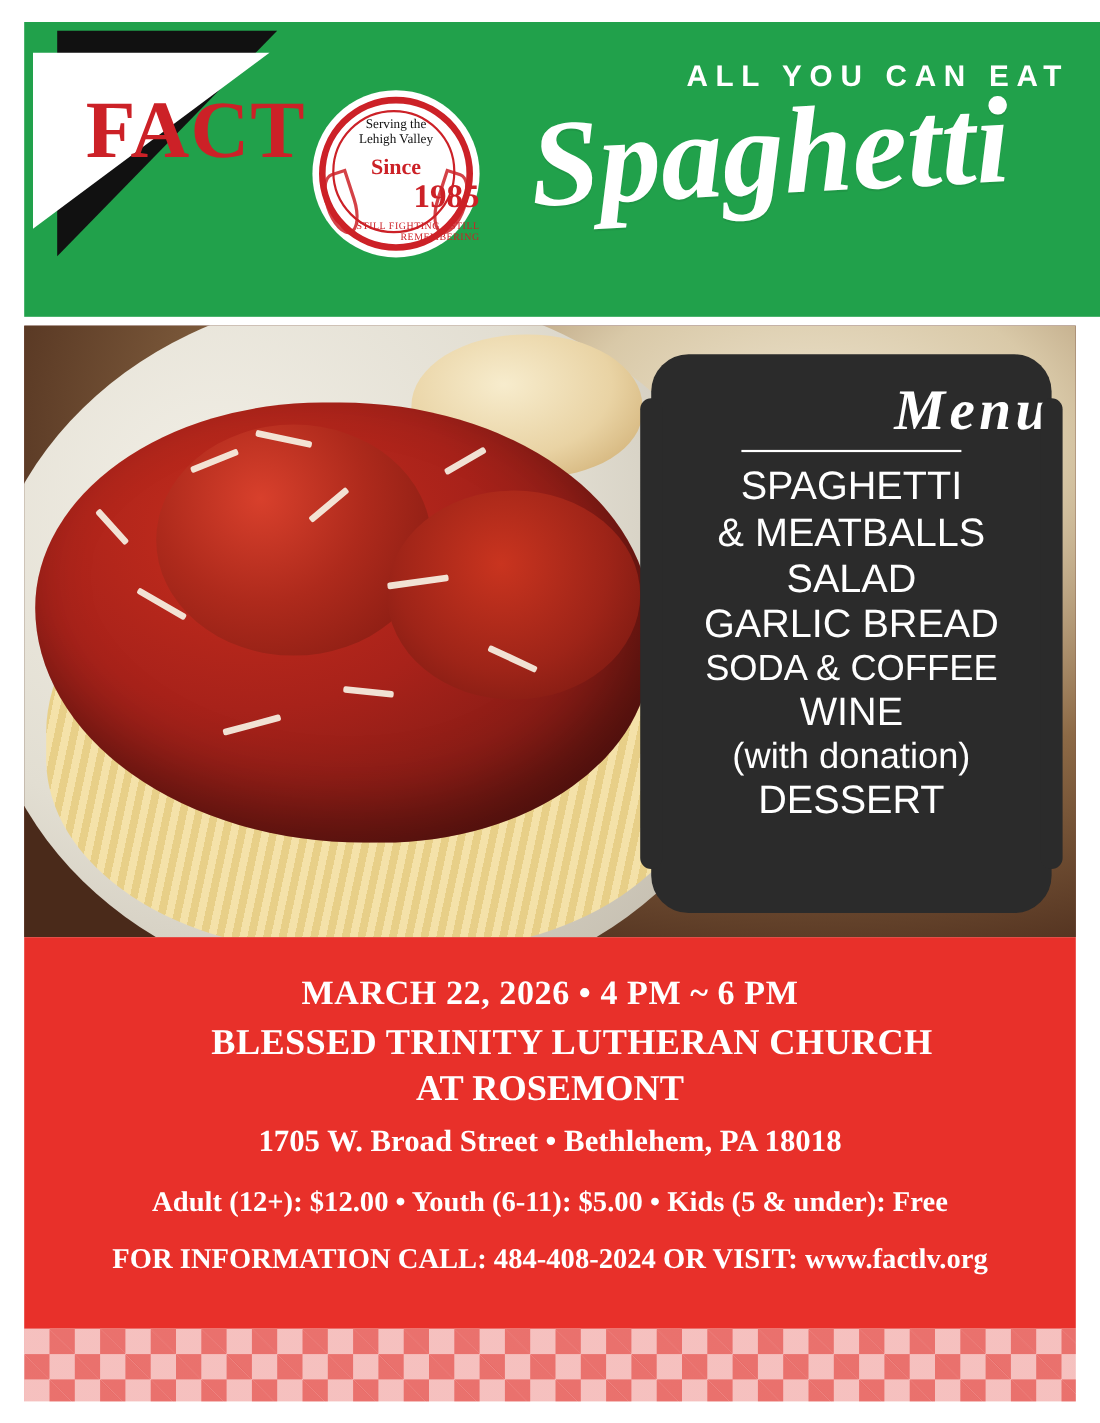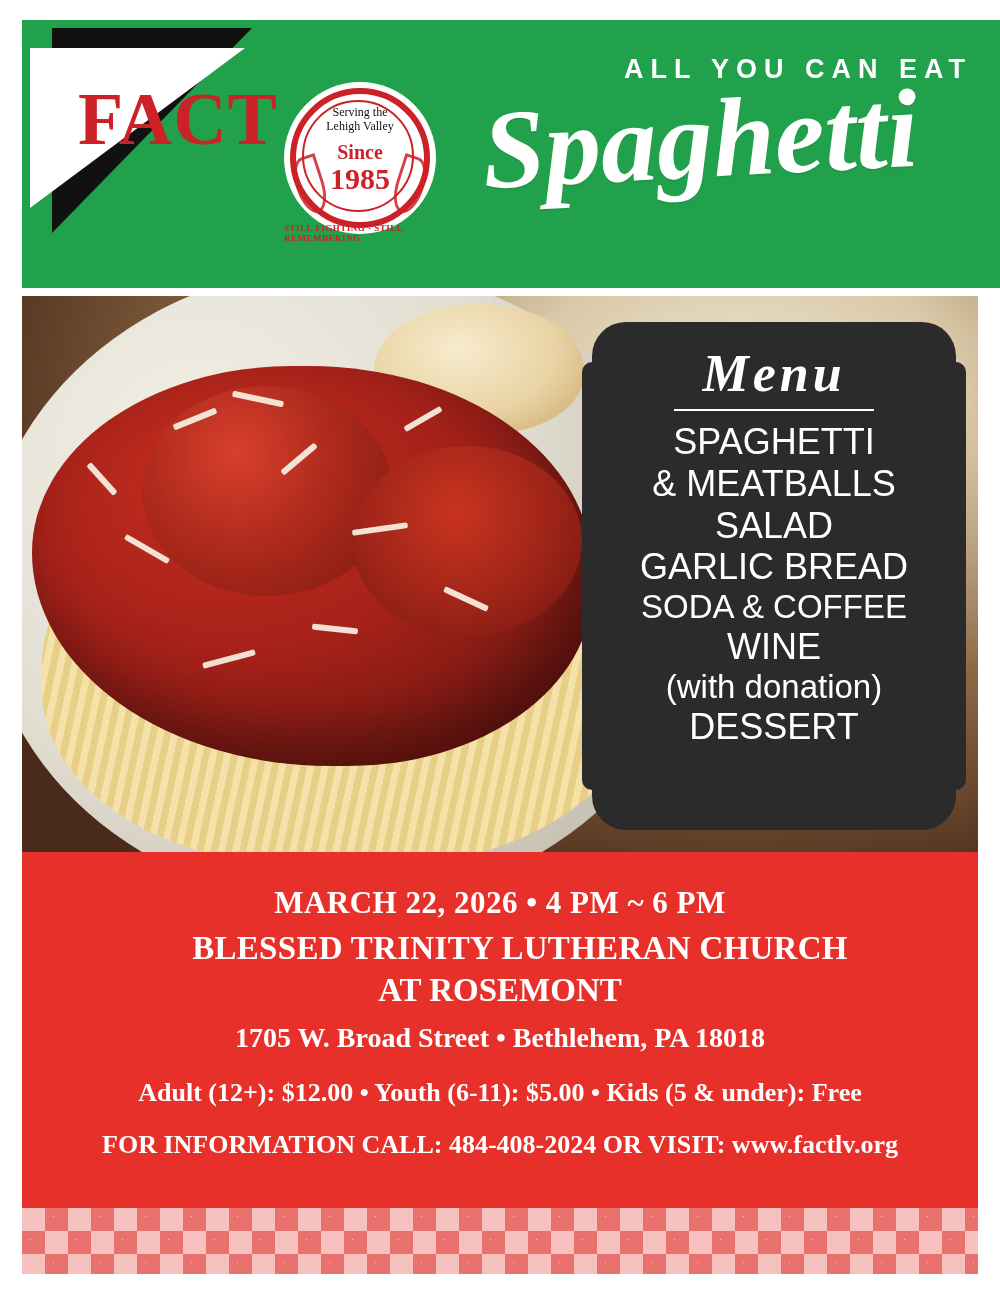--- a/index.html
+++ b/index.html
@@ -108,39 +108,38 @@
     font-weight: bold;
     font-size: 20px;
     color: #cc2127;
     line-height: 1;
   }
   .seal-year {
     position: absolute;
     left: 0;
     top: 82px;
     width: 152px;
-    text-align: center;
+    text-align: right;
     font-family: "Liberation Serif", serif;
     font-weight: bold;
     font-size: 30px;
     color: #cc2127;
     line-height: 1;
   }
   .seal-bottom-text {
     position: absolute;
     left: 0;
     top: 118px;
     width: 152px;
-    text-align: left;
-    font-family: "Liberation Serif", serif;
-    font-weight: bold;
+    text-align: right;
+    font-family: "Liberation Serif", serif;
+    font-weight: normal;
     font-size: 9px;
     letter-spacing: 0.5px;
     color: #cc2127;
-    margin-top: 23px;
   }
   .seal-laurel-l, .seal-laurel-r {
     position: absolute;
     top: 74px;
     width: 22px;
     height: 52px;
     border: 3px solid #cc2127;
     border-radius: 50% 0 50% 50%;
     opacity: 0.85;
   }
@@ -295,21 +294,21 @@
     right: -10px;
     top: 40px;
     width: 20px;
     height: 428px;
     background: #2b2b2b;
     border-radius: 12px;
   }
   .menu-title {
     position: relative;
     margin-top: 22px;
-    text-align: center;
+    text-align: right;
     color: #ffffff;
     font-family: "Liberation Serif", serif;
     font-style: italic;
     font-weight: bold;
     font-size: 52px;
     letter-spacing: 4px;
   }
   .menu-rule {
     position: relative;
     margin: 6px auto 10px auto;

